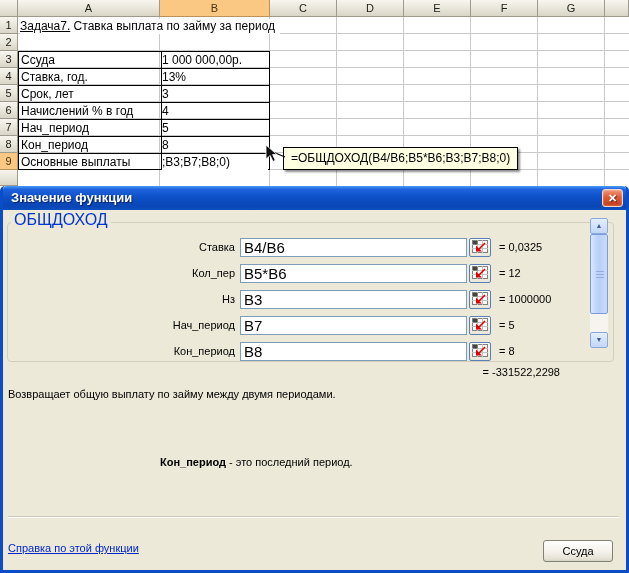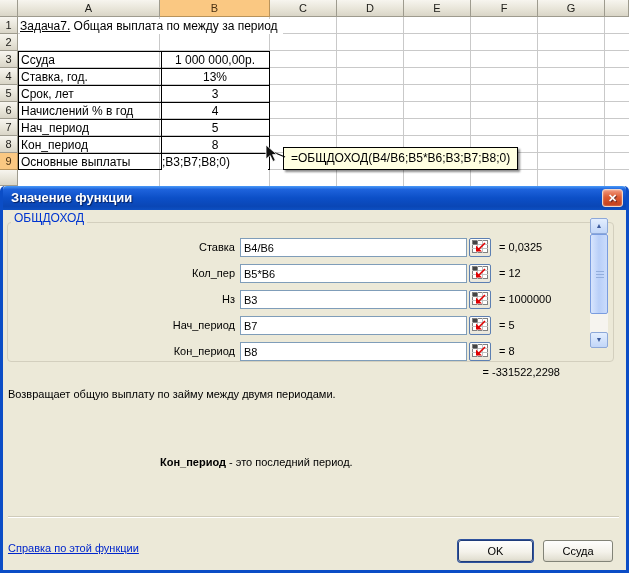--- a/index.html
+++ b/index.html
@@ -25,21 +25,21 @@
   .hline { position:absolute; left:18px; right:0; height:1px; background:#C9C9C9; }
   .a1 {
     position:absolute; left:20px; top:19px; height:15px; line-height:14px;
     font-size:12px; color:#000; white-space:nowrap; background:#fff; padding-right:5px;
   }
   .a1 .und { text-decoration:underline; }
   .tblb { position:absolute; left:18px; top:51px; width:252px; height:119px; border:1px solid #000; }
   .tblb .th { position:absolute; left:0; right:0; height:1px; background:#000; }
   .tblb .tv { position:absolute; left:142px; top:0; bottom:0; width:1px; background:#000; }
   .scell { position:absolute; height:15px; line-height:15px; font-size:12px; color:#000; white-space:nowrap; }
-  .sval  { text-align:center; }
+  .sval  { text-align:left; }
   .b9 { background:#fff; }
   .tooltip {
     position:absolute; left:283px; top:147px; height:23px; line-height:21px;
     background:#FFFFE1; border:1px solid #000; padding:0 7px; font-size:12px;
     white-space:nowrap; box-shadow:2px 2px 2px rgba(0,0,0,0.45); color:#000;
   }
 
   
   .dlg {
     position:absolute; left:0; top:186px; width:629px; height:387px;
@@ -57,26 +57,26 @@
     border:1px solid #F2D7C9;
     background:linear-gradient(180deg,#F1967B 0%,#DD5B33 45%,#C33C18 100%);
     color:#fff; font-size:11px; font-weight:bold; text-align:center; line-height:16px;
     cursor:pointer; box-shadow:inset 0 0 2px rgba(255,255,255,0.6);
   }
   .dlg-body { position:relative; width:100%; height:360px; background:#ECE9D8; font-size:11px; color:#000; }
 
   .grpbox { position:absolute; left:4px; top:12px; width:607px; height:140px;
             border:1px solid #D3CFBE; border-radius:4px; }
   .grplabel { position:absolute; left:8px; top:1px; background:#ECE9D8; padding:0 3px;
-              color:#0035D0; font-size:12px; }
+              color:#0035D0; font-size:16px; }
 
   .flabel { position:absolute; width:172px; text-align:right; font-size:11px; line-height:13px; }
   .finput {
     position:absolute; left:237px; width:227px; height:19px; border:1px solid #7F9DB9;
-    font-family:"Liberation Sans", sans-serif; font-size:11px; padding:1px 3px; background:#fff; color:#000;
+    font-family:"Liberation Sans", sans-serif; font-size:15px; padding:1px 3px; background:#fff; color:#000;
   }
   .fbtn {
     position:absolute; left:466px; width:22px; height:19px; border:1px solid #5C7FB2; border-radius:2px;
     background:linear-gradient(180deg,#FDFDFB,#E9E6DA); padding:1px 2px; cursor:pointer;
   }
   .fresult { position:absolute; left:496px; font-size:11px; line-height:13px; }
 
   .sbar { position:absolute; left:587px; top:8px; width:18px; height:130px; background:#F6F4EF; }
   .sbtn {
     width:18px; height:16px; border:1px solid #8DA8D8; border-radius:2px;
@@ -143,21 +143,21 @@
   <div class="hline" style="top:50px;"></div>
   <div class="hline" style="top:67px;"></div>
   <div class="hline" style="top:84px;"></div>
   <div class="hline" style="top:101px;"></div>
   <div class="hline" style="top:118px;"></div>
   <div class="hline" style="top:135px;"></div>
   <div class="hline" style="top:152px;"></div>
   <div class="hline" style="top:169px;"></div>
 
   <div class="a1">
-    <span class="und">Задача7.</span><span> Общая выплата по между за период</span>
+    <span class="und">Задача7.</span><span> Ставка выплата по займу за период</span>
   </div>
 
   <div class="tblb">
     <div class="th" style="top:16px;"></div>
     <div class="th" style="top:33px;"></div>
     <div class="th" style="top:50px;"></div>
     <div class="th" style="top:67px;"></div>
     <div class="th" style="top:84px;"></div>
     <div class="th" style="top:101px;"></div>
     <div class="tv"></div>
@@ -271,18 +271,17 @@
 
       <div class="totres">= -331522,2298</div>
       <div class="descr">Возвращает общую выплату по займу между двумя периодами.</div>
       <div class="ahelp">
         <b>Кон_период</b><span>  - это последний период.</span>
       </div>
 
       <div class="sep"></div>
 
       <a class="hlink">Справка по этой функции</a>
-      <div class="btn btn-ok">OK</div>
       <div class="btn btn-cancel">Ссуда</div>
     </div>
   </div>
 
 </div>
 
 </body></html>

